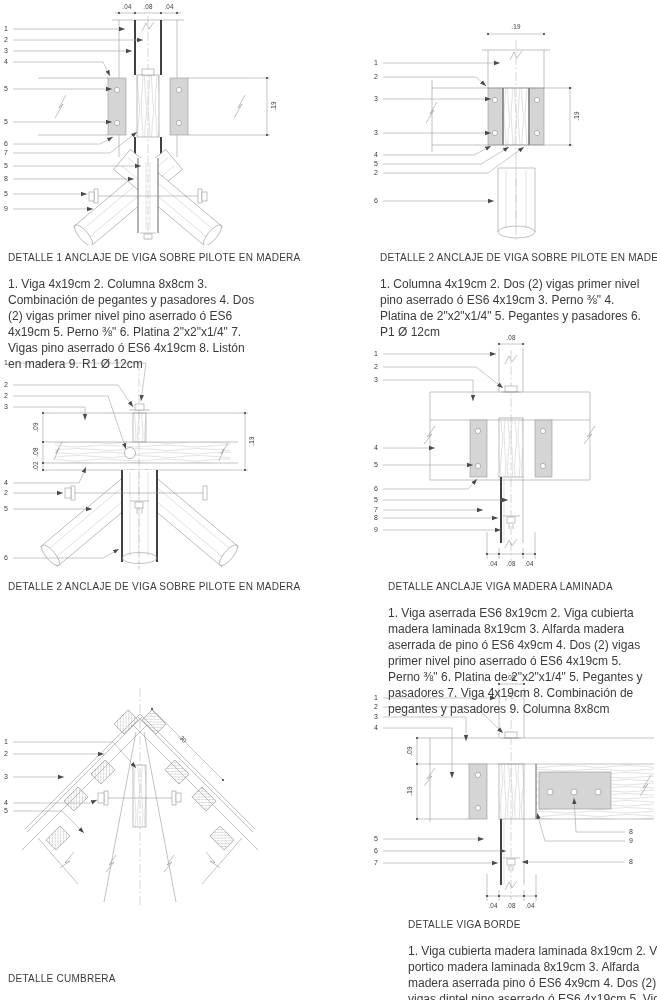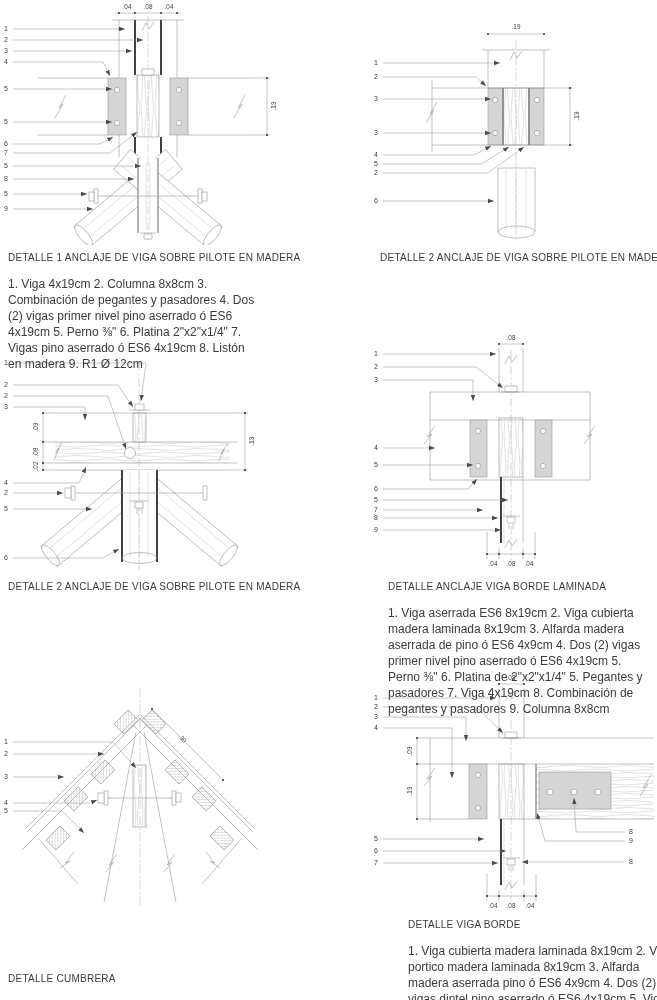--- a/index.html
+++ b/index.html
@@ -576,26 +576,27 @@
         <text class="tnum" x="259" y="192">8</text>
   </g>
 </svg>
 
 <div class="note" style="left:8px;top:252px;width:252px">
   <div class="ntitle">DETALLE 1 ANCLAJE DE VIGA SOBRE PILOTE EN MADERA</div>
   <div class="nbody">1. Viga 4x19cm 2. Columna 8x8cm 3. Combinación de pegantes y pasadores 4. Dos (2) vigas primer nivel pino aserrado ó ES6 4x19cm 5. Perno ⅜" 6. Platina 2"x2"x1/4" 7. Vigas pino aserrado ó ES6 4x19cm 8. Listón en madera 9. R1 Ø 12cm</div>
 </div>
 <div class="note" style="left:380px;top:252px;width:268px">
   <div class="ntitle">DETALLE 2 ANCLAJE DE VIGA SOBRE PILOTE EN MADERA</div>
+  <div class="nbody">1. Columna 4x19cm 2. Dos (2) vigas primer nivel pino aserrado ó ES6 4x19cm 3. Perno ⅜" 4. Platina de 2"x2"x1/4" 5. Pegantes y pasadores 6. P1 Ø 12cm</div>
 </div>
 <div class="note" style="left:8px;top:581px;width:258px">
   <div class="ntitle">DETALLE 2 ANCLAJE DE VIGA SOBRE PILOTE EN MADERA</div>
 </div>
 <div class="note" style="left:388px;top:581px;width:268px">
-  <div class="ntitle">DETALLE ANCLAJE VIGA BORDE LAMINADA</div>
+  <div class="ntitle">DETALLE ANCLAJE VIGA MADERA LAMINADA</div>
   <div class="nbody">1. Viga aserrada ES6 8x19cm 2. Viga cubierta madera laminada 8x19cm 3. Alfarda madera aserrada de pino ó ES6 4x9cm 4. Dos (2) vigas primer nivel pino aserrado ó ES6 4x19cm 5. Perno ⅜" 6. Platina de 2"x2"x1/4" 5. Pegantes y pasadores 7. Viga 4x19cm 8. Combinación de pegantes y pasadores 9. Columna 8x8cm</div>
 </div>
 <div class="note" style="left:8px;top:973px;width:300px">
   <div class="ntitle">DETALLE CUMBRERA</div>
 </div>
 <div class="note" style="left:408px;top:919px;width:268px">
   <div class="ntitle">DETALLE VIGA BORDE</div>
   <div class="nbody">1. Viga cubierta madera laminada 8x19cm 2. Viga portico madera laminada 8x19cm 3. Alfarda madera aserrada pino ó ES6 4x9cm 4. Dos (2) vigas dintel pino aserrado ó ES6 4x19cm 5. Viga 4x19cm 6. Columna 8x8cm 7. Combinación de pega y pasadores 8. Perno ⅜" 9. Platina en T</div>
 </div>
 

